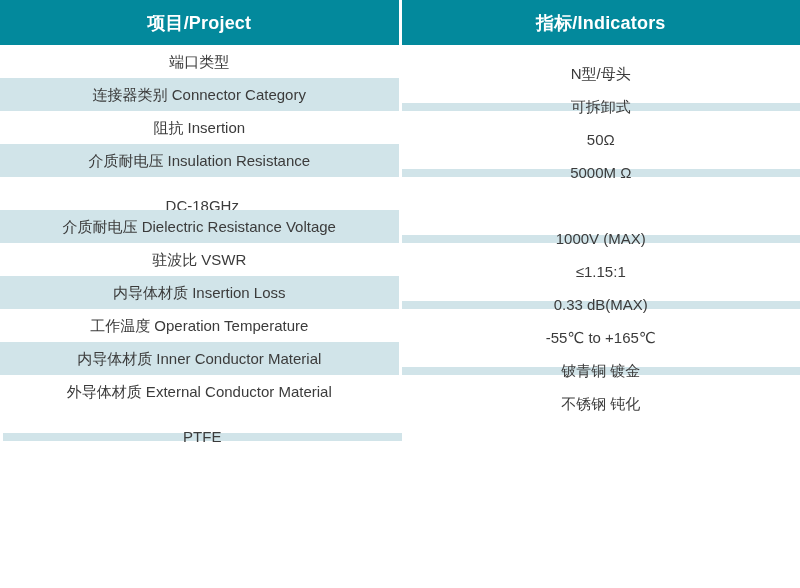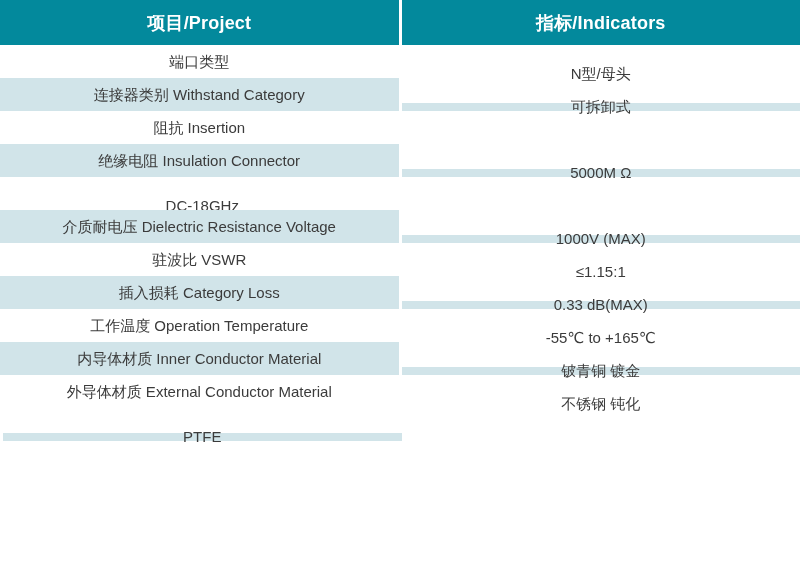--- a/index.html
+++ b/index.html
@@ -107,49 +107,50 @@
     <div class="hcell col-right">指标/Indicators</div>
   </div>
 
   <div class="table-body">
       <div class="trow odd">
         <div class="cell col-left">端口类型</div>
         <div class="rdivider"></div>
         <div class="cell col-right">N型/母头</div>
       </div>
       <div class="trow even">
-        <div class="cell col-left">连接器类别 Withstand Category</div>
+        <div class="cell col-left">连接器类别 Connector Category</div>
         <div class="rdivider"></div>
         <div class="cell col-right">可拆卸式</div>
       </div>
       <div class="trow odd">
         <div class="cell col-left">阻抗 Insertion</div>
         <div class="rdivider"></div>
+        <div class="cell col-right">50Ω</div>
       </div>
       <div class="trow even">
-        <div class="cell col-left">绝缘电阻 Insulation Connector</div>
+        <div class="cell col-left">介质耐电压 Insulation Resistance</div>
         <div class="rdivider"></div>
         <div class="cell col-right">5000M Ω</div>
       </div>
       <div class="trow odd">
         <div class="rdivider"></div>
         <div class="cell col-right">DC-18GHz</div>
       </div>
       <div class="trow even">
         <div class="cell col-left">介质耐电压 Dielectric Resistance Voltage</div>
         <div class="rdivider"></div>
         <div class="cell col-right">1000V (MAX)</div>
       </div>
       <div class="trow odd">
         <div class="cell col-left">驻波比 VSWR</div>
         <div class="rdivider"></div>
         <div class="cell col-right">≤1.15:1</div>
       </div>
       <div class="trow even">
-        <div class="cell col-left">插入损耗 Category Loss</div>
+        <div class="cell col-left">内导体材质 Insertion Loss</div>
         <div class="rdivider"></div>
         <div class="cell col-right">0.33 dB(MAX)</div>
       </div>
       <div class="trow odd">
         <div class="cell col-left">工作温度 Operation Temperature</div>
         <div class="rdivider"></div>
         <div class="cell col-right">-55℃ to +165℃</div>
       </div>
       <div class="trow even">
         <div class="cell col-left">内导体材质 Inner Conductor Material</div>

